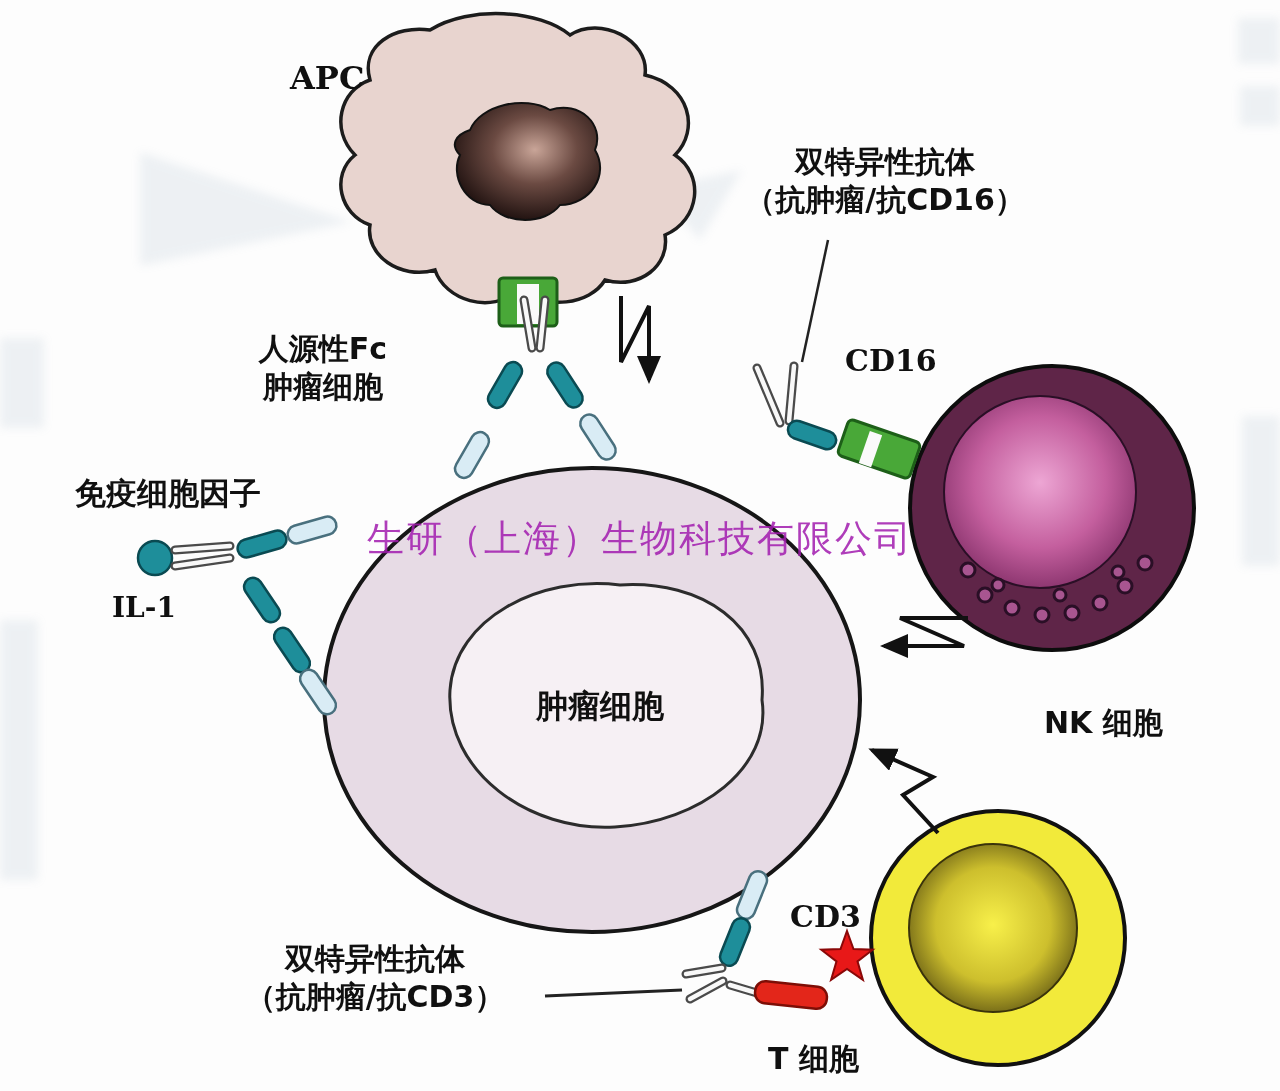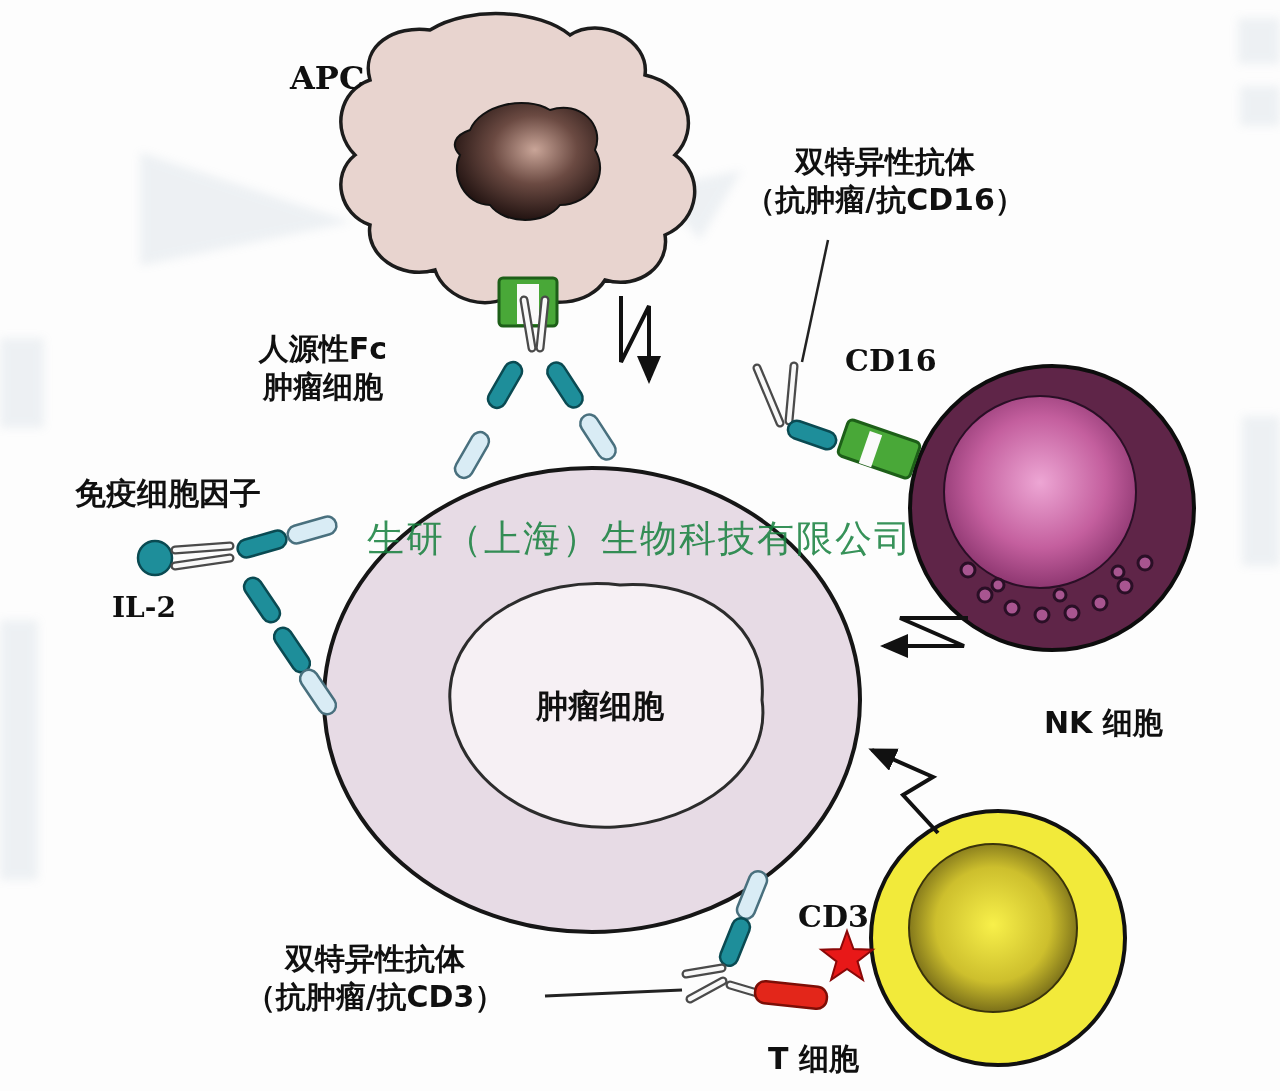--- a/index.html
+++ b/index.html
@@ -10,21 +10,21 @@
   }
   .stage svg{position:absolute;left:0;top:0;}
   .lbl{
     position:absolute;color:#101010;font-weight:700;font-size:30px;
     line-height:1.25;white-space:nowrap;
   }
   .lbl.center{text-align:center;white-space:normal;}
   .serif{font-family:"DejaVu Serif","Liberation Serif",serif;}
   .watermark{
     position:absolute;left:0;right:0;top:514px;text-align:center;
-    font-size:37px;font-weight:400;color:#15803d;opacity:.85;
+    font-size:37px;font-weight:400;color:#a21caf;opacity:.85;
     letter-spacing:2px;font-family:"DejaVu Sans","Liberation Sans",sans-serif;
   }
 </style>
 </head>
 <body>
 
 <div class="stage">
 
   <svg width="1280" height="1091" viewBox="0 0 1280 1091">
     <defs>
@@ -179,29 +179,29 @@
     <div>（抗肿瘤/抗CD16）</div>
   </div>
 
   <div class="lbl center" style="left:228px;top:330px;width:190px;">
     <div>人源性Fc</div>
     <div>肿瘤细胞</div>
   </div>
 
   <div class="lbl" style="left:75px;top:474px;font-size:31px;">免疫细胞因子</div>
 
-  <div class="lbl serif" style="left:112px;top:590px;font-size:28px;">IL-2</div>
+  <div class="lbl serif" style="left:112px;top:590px;font-size:28px;">IL-1</div>
 
   <div class="lbl serif" style="left:845px;top:342px;">CD16</div>
 
   <div class="lbl center" style="left:480px;top:686px;width:240px;font-size:32px;">肿瘤细胞</div>
 
   <div class="lbl" style="left:1000px;top:704px;margin-left:44px;">NK 细胞</div>
 
-  <div class="lbl serif" style="left:790px;top:898px;margin-left:8px;">CD3</div>
+  <div class="lbl serif" style="left:790px;top:898px;">CD3</div>
 
   <div class="lbl center" style="left:225px;top:940px;width:300px;">
     <div>双特异性抗体</div>
     <div>（抗肿瘤/抗CD3）</div>
   </div>
 
   <div class="lbl" style="left:768px;top:1040px;">T 细胞</div>
 
   <div class="watermark">生研（上海）生物科技有限公司</div>
 </div>

